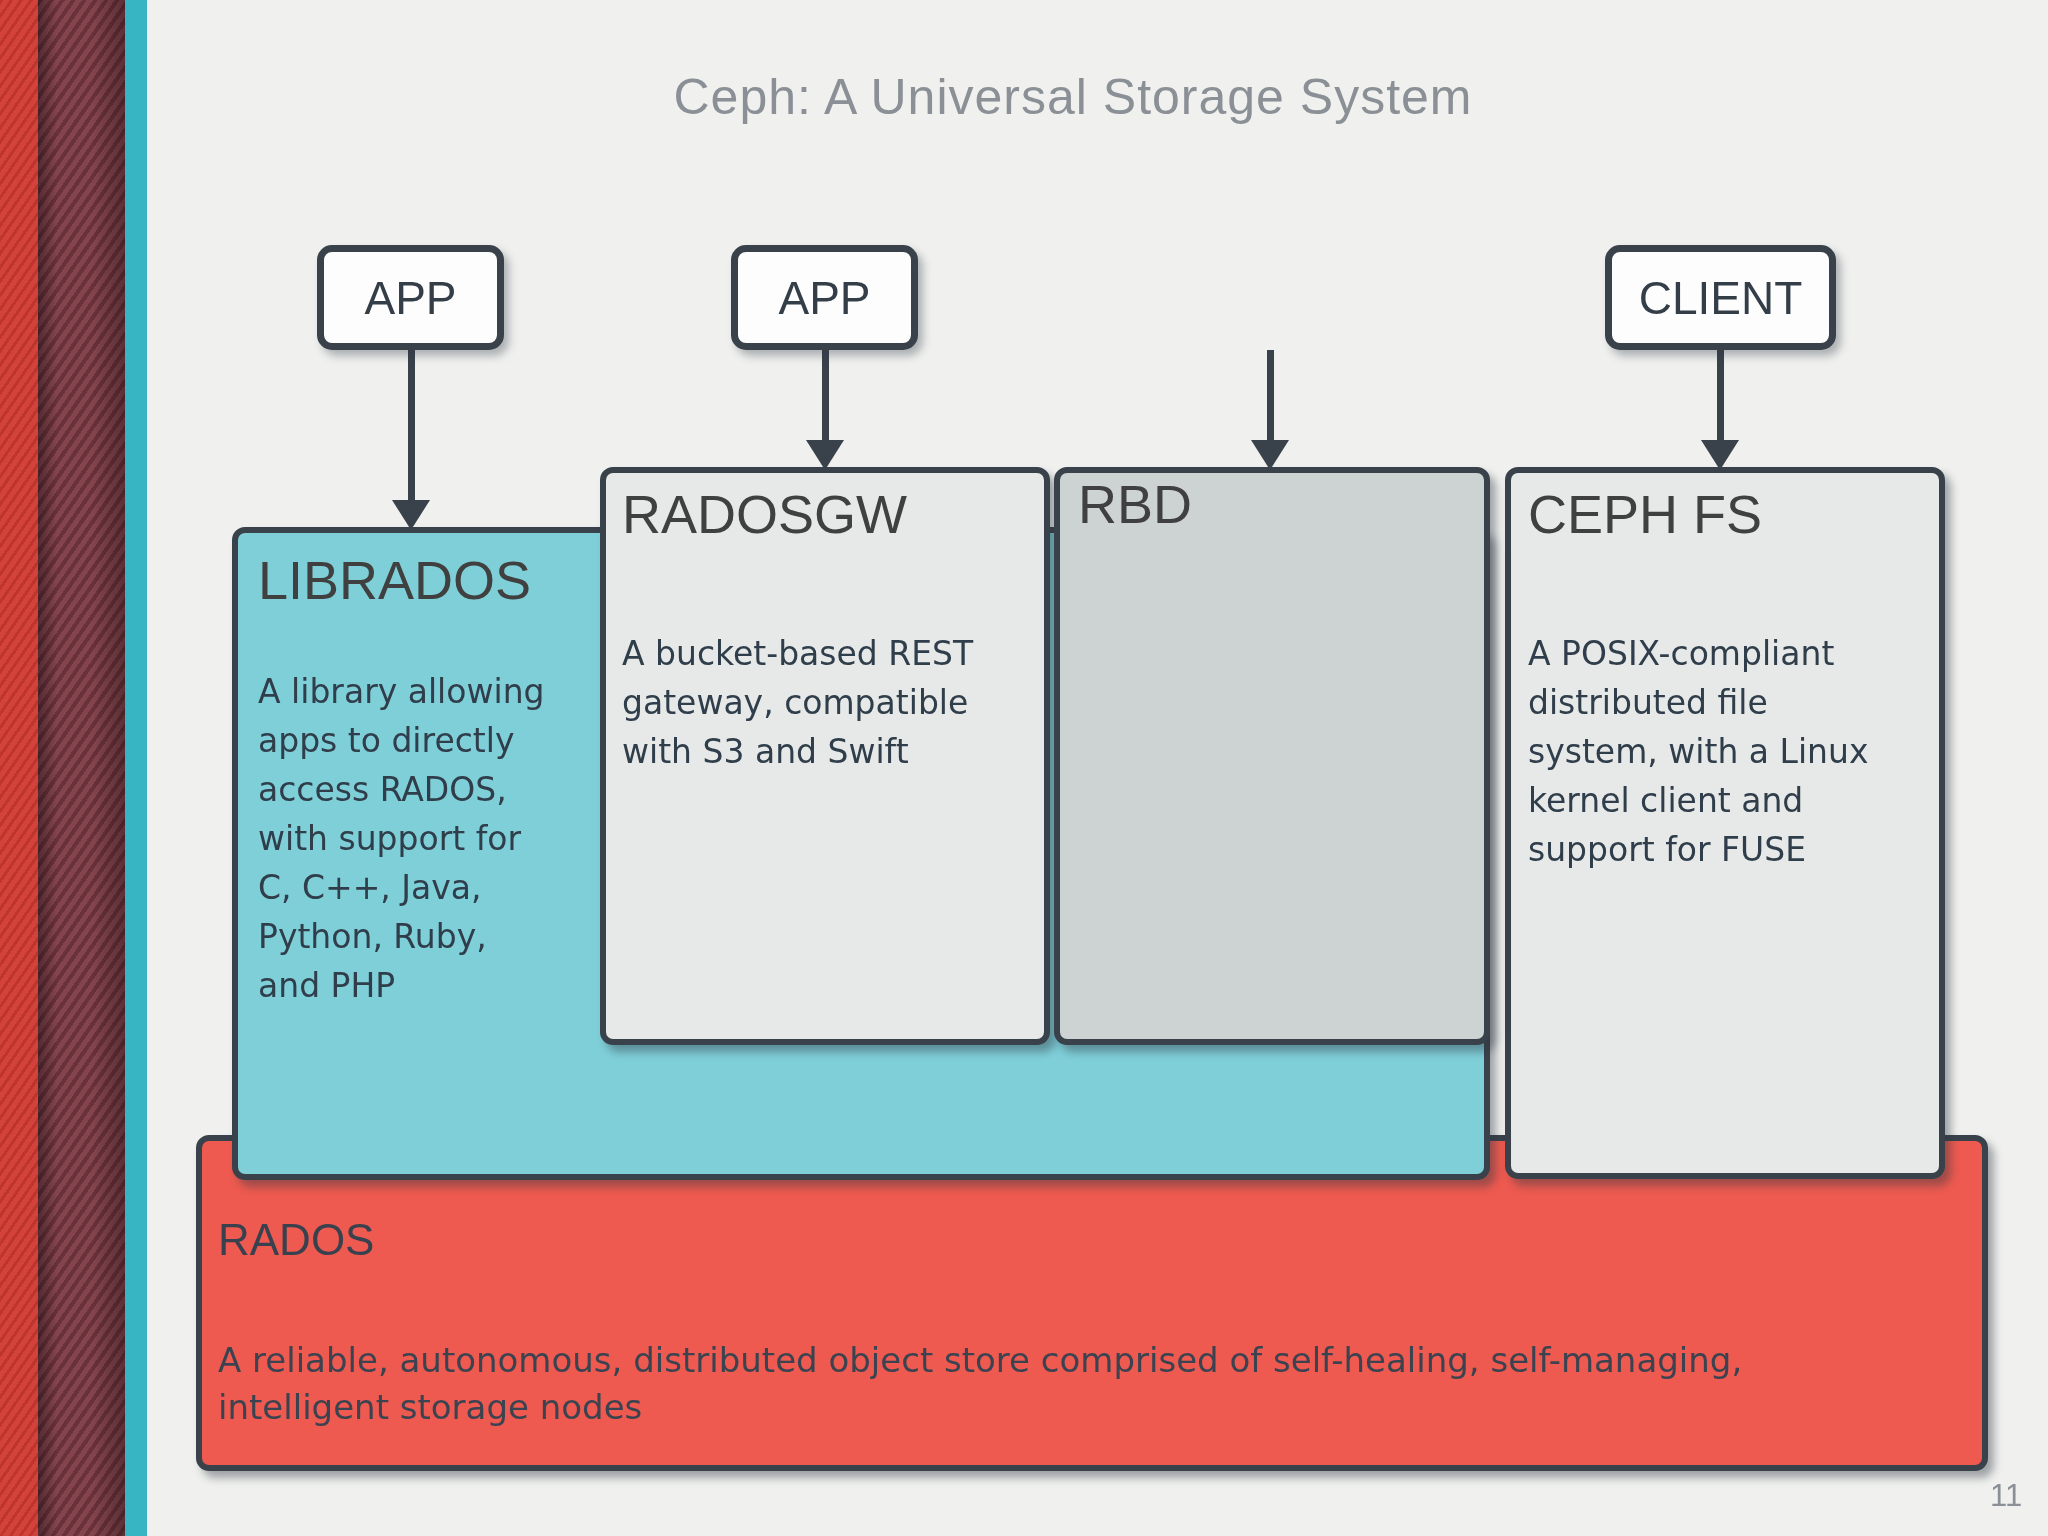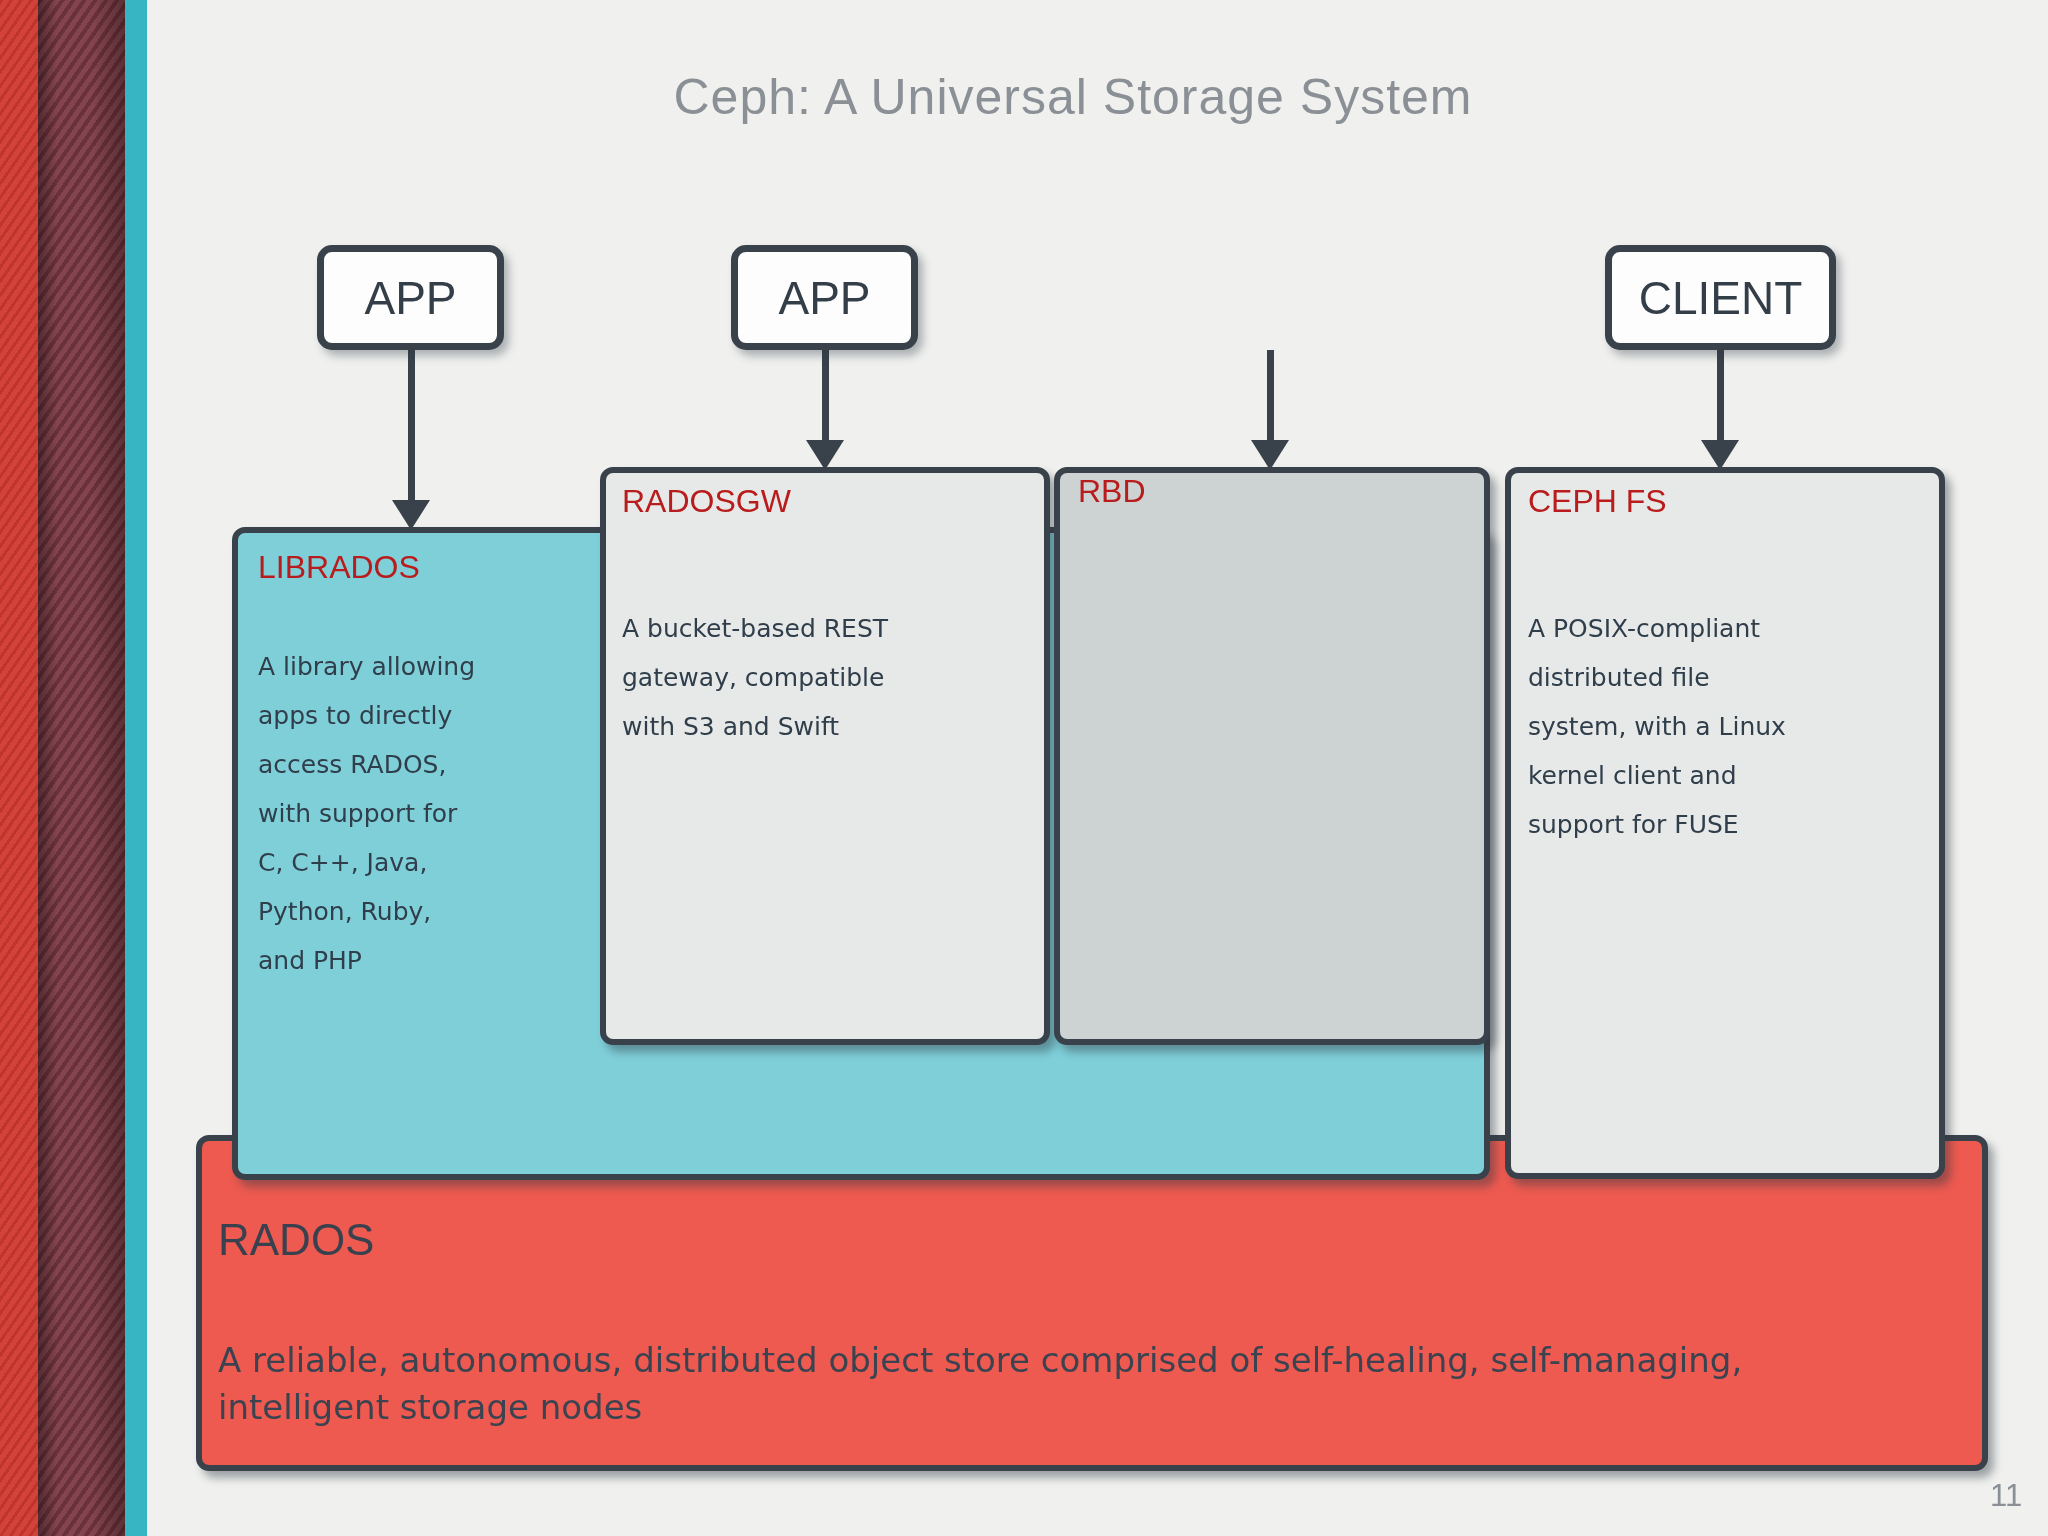--- a/index.html
+++ b/index.html
@@ -54,23 +54,23 @@
   .arrow .head{width:0;height:0;border-left:19px solid transparent;
     border-right:19px solid transparent;border-top:30px solid var(--border-dark);}
   .arrow-1{left:392px;top:350px;height:180px;}
   .arrow-2{left:806px;top:350px;height:120px;}
   .arrow-3{left:1251px;top:350px;height:120px;}
   .arrow-4{left:1701px;top:350px;height:120px;}
 
   
   .box{position:absolute;border:6px solid var(--border-dark);border-radius:13px;
     box-shadow:6px 7px 9px rgba(45,55,65,0.42);color:var(--text-dark);}
-  .box h2{font-family:"Liberation Sans",sans-serif;font-weight:400;font-size:32px;
-    color:#b91c1c;}
-  .box p{font-size:25px;line-height:49px;white-space:pre-line;}
+  .box h2{font-family:"Liberation Sans",sans-serif;font-weight:400;font-size:54px;
+    color:#404040;}
+  .box p{font-size:33px;line-height:49px;white-space:pre-line;}
 
   .box-rados{left:196px;top:1135px;width:1792px;height:336px;
     background:var(--red-fill);padding:74px 20px 0 16px;z-index:1;}
   .box-rados h2{font-size:44px;color:#39414e;margin-bottom:72px;}
   .box-rados p{font-size:34px;line-height:47px;max-width:1720px;color:#3c4350;}
 
   .box-librados{left:232px;top:527px;width:1258px;height:653px;
     background:var(--teal-fill);padding:16px 20px 0 20px;z-index:2;}
   .box-librados h2{margin-bottom:56px;}
   .box-librados p{max-width:350px;}

